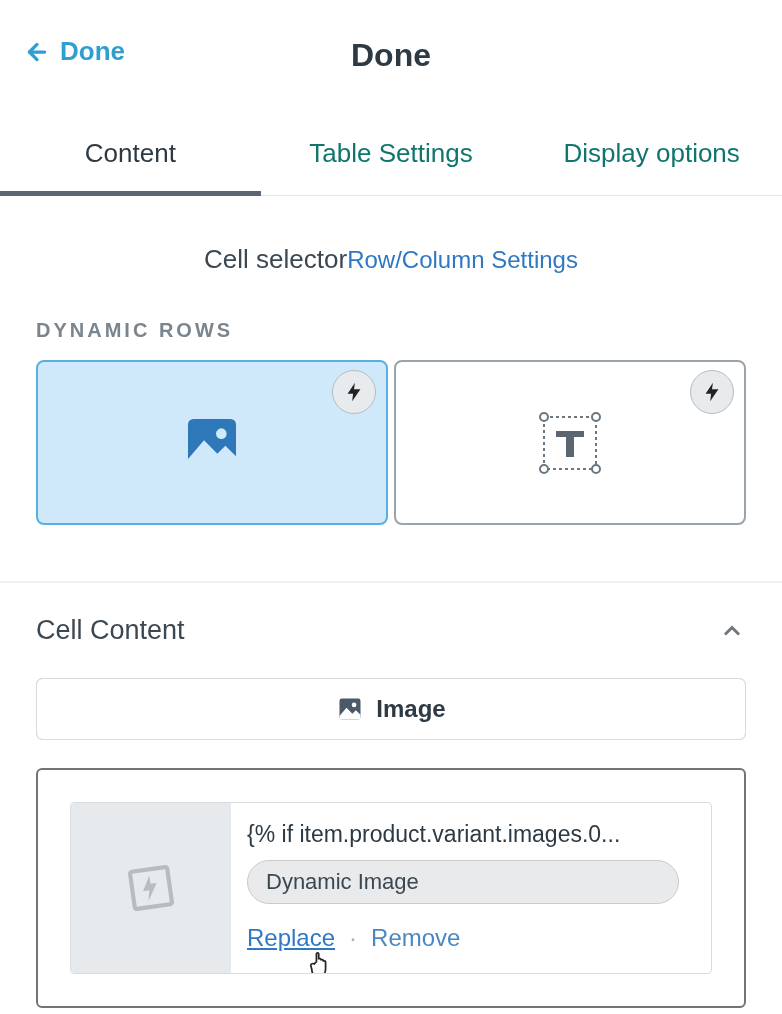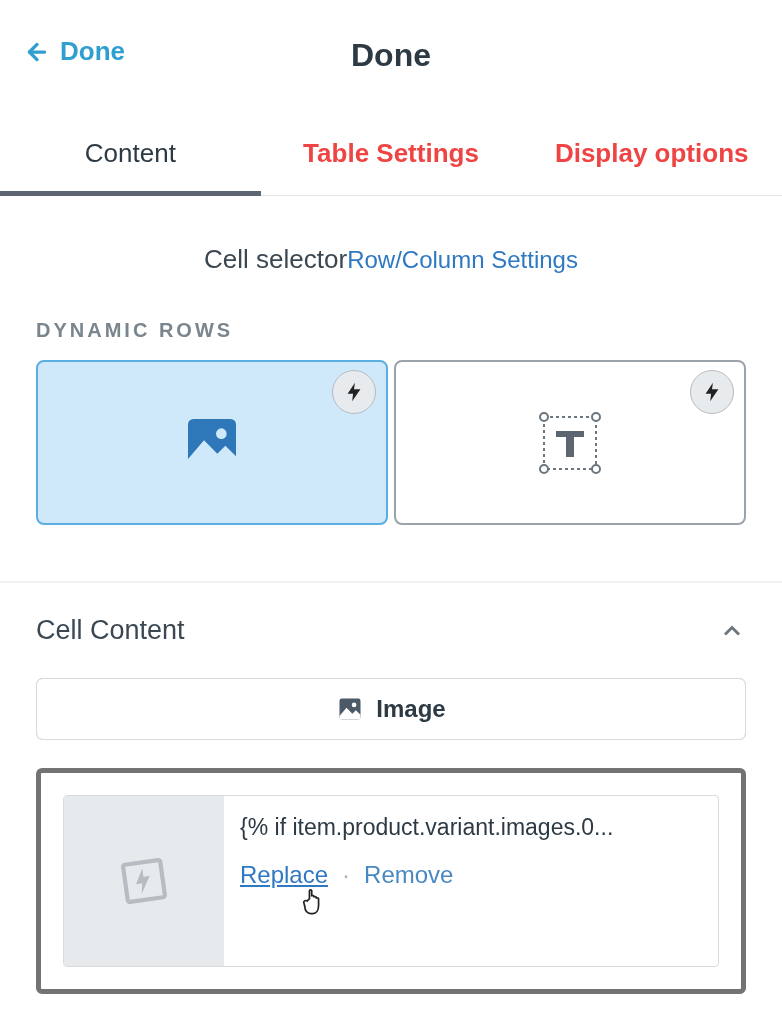--- a/index.html
+++ b/index.html
@@ -38,24 +38,23 @@
 }
 .tabs {
   display: flex;
   border-bottom: 1px solid #e3e6e8;
 }
 .tab {
   flex: 1;
   text-align: center;
   padding: 28px 0 26px;
   font-size: 26px;
-  color: #ef4444;
+  color: #0f766e;
   cursor: pointer;
   position: relative;
-  font-weight: bold;
 }
 .tab.active {
   color: #2d3a44;
   font-weight: 500;
   text-align: center;
 }
 .tab.active::after {
   content: "";
   position: absolute;
   left: 0; right: 0; bottom: -1px;
@@ -161,23 +160,23 @@
 }
 .toggle-btn.active {
   background: #fff;
   font-weight: 600;
   border-radius: 6px;
   box-shadow: 0 0 0 1px #d7dbde;
 }
 .toggle-btn svg { width: 28px; height: 28px; }
 .image-item {
   margin: 28px 36px 0;
-  border: 5px solid #737373;
+  border: 2px solid #737373;
   border-radius: 6px;
-  padding: 22px;
+  padding: 32px;
 }
 .image-inner {
   display: flex;
   gap: 12px;
   border: 1px solid #d9dcde;
   border-radius: 4px;
   padding: 0;
   overflow: hidden;
 }
 .thumb {
@@ -322,20 +321,21 @@
 <div class="image-item">
   <div class="image-inner">
     <div class="thumb">
       <svg viewBox="0 0 24 24" style="transform:rotate(-8deg)">
         <rect x="3" y="3" width="18" height="18" rx="1" fill="none" stroke="#b6bcc1" stroke-width="2"></rect>
         <path d="M12 6 L8 13 L11 13 L10 18 L15 10 L12 10 Z" fill="#b6bcc1"></path>
       </svg>
     </div>
     <div class="image-details">
       <div class="code-line">{% if item.product.variant.images.0...</div>
+      <div class="dynamic-badge">Dynamic Image</div>
       <div class="action-links">
         <span class="replace">Replace</span>
         <span class="dot">·</span>
         <span class="remove">Remove</span>
         <svg class="cursor-hand" viewBox="0 0 24 28" fill="#fff" stroke="#222" stroke-width="1.5">
           <path d="M8 12 V5 c0-1 2-1 2 0 V10 c0-1 2-1 2 0 V11 c0-1 2-1 2 0 V12 c0-1 2-1 2 0 V18 c0 4-2 7-5 7 h-2 c-3 0-5-3-5-6 l-1-4 c0-1 2-2 3-1 Z"></path>
         </svg>
       </div>
     </div>
   </div>

